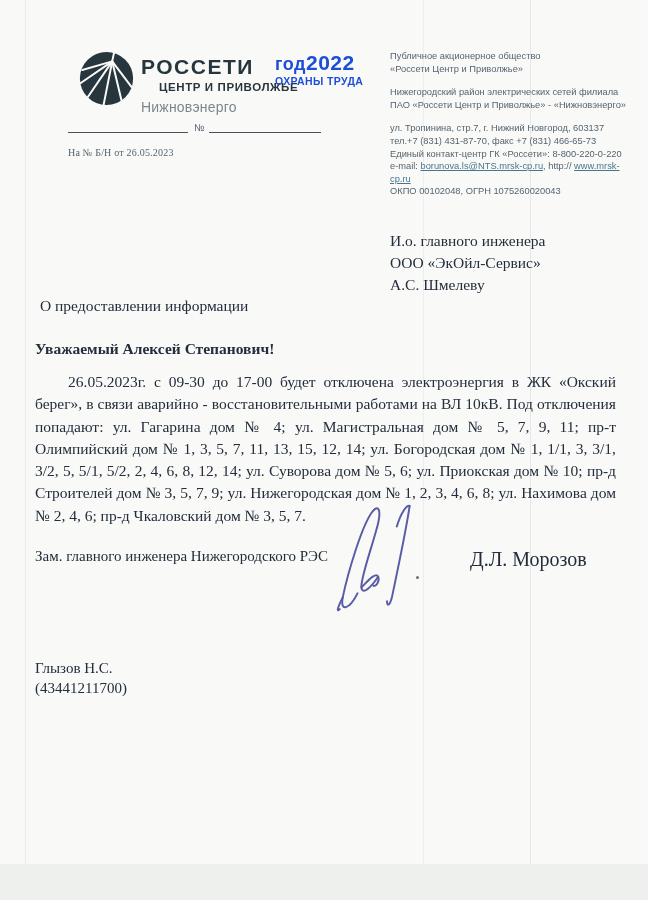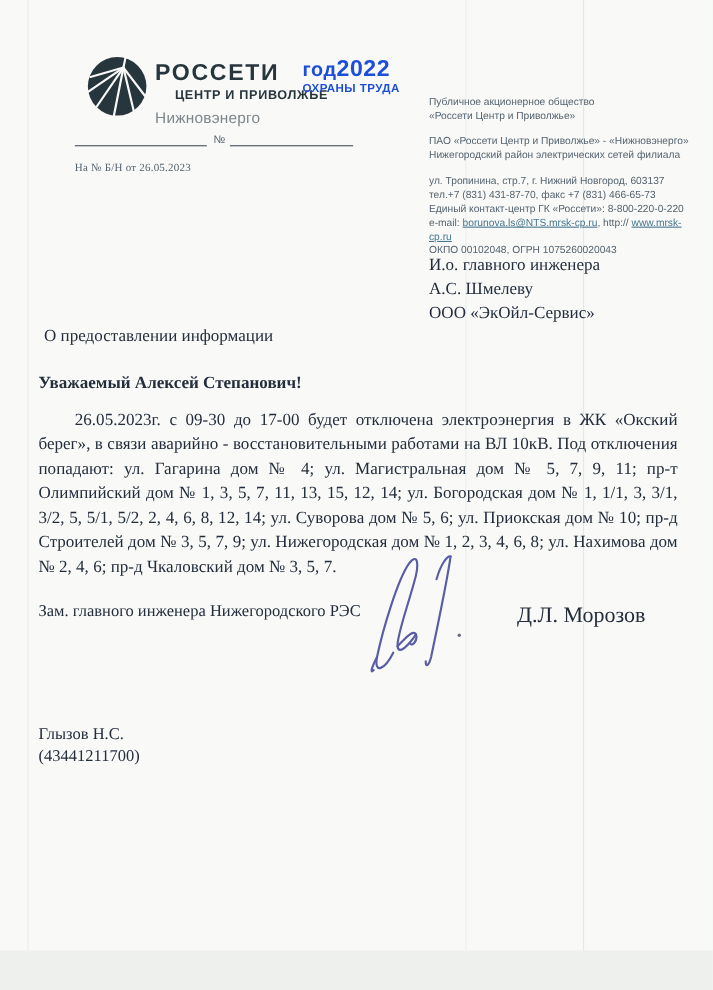--- a/index.html
+++ b/index.html
@@ -27,21 +27,21 @@
   .logo-brand{font-size:21px;font-weight:bold;letter-spacing:1.5px;}
   .logo-division{font-size:11.5px;font-weight:bold;letter-spacing:.6px;margin-top:5px;margin-left:18px;}
   .logo-branch{font-size:14px;color:#7d868c;margin-top:6px;letter-spacing:.2px;}
 
   .year-badge{position:absolute;left:275px;top:52px;color:#1d4ed8;line-height:1;}
   .year-top{font-size:21px;font-weight:bold;letter-spacing:.5px;}
   .year-top .word{font-weight:600;font-size:18px;}
   .year-sub{font-size:10.5px;font-weight:bold;letter-spacing:.4px;margin-top:3px;}
 
   .company{position:absolute;left:390px;top:50px;width:245px;
-    color:#55636f;font-size:9.3px;line-height:12.6px;margin-top:36px;}
+    color:#55636f;font-size:9.3px;line-height:12.6px;}
   .company .block{margin-bottom:11px;}
   .company a{color:#47768e;text-decoration:underline;cursor:pointer;}
 
   .ref-line{position:absolute;left:68px;top:121px;width:260px;color:#55636f;font-size:10px;}
   .blank{display:inline-block;border-bottom:1px solid #46525e;height:11px;vertical-align:bottom;}
   .blank.b1{width:120px;margin-right:6px;}
   .blank.b2{width:112px;margin-left:4px;}
   .reply-ref{position:absolute;left:68px;top:147px;color:#55636f;font-size:10px;letter-spacing:.2px;font-family:Liberation Serif, serif;}
 
   
@@ -96,43 +96,43 @@
     </div>
     <div class="year-sub">ОХРАНЫ ТРУДА</div>
   </div>
 
   <div class="company">
     <div class="block">
       <div>Публичное акционерное общество</div>
       <div>«Россети Центр и Приволжье»</div>
     </div>
     <div class="block">
+      <div>Нижегородский район электрических сетей филиала</div>
       <div>ПАО «Россети Центр и Приволжье» -  «Нижновэнерго»</div>
-      <div>Нижегородский район электрических сетей филиала</div>
     </div>
     <div class="block">
       <div>ул. Тропинина, стр.7, г. Нижний Новгород, 603137</div>
       <div>тел.+7 (831) 431-87-70, факс +7 (831) 466-65-73</div>
       <div>Единый контакт-центр ГК «Россети»: 8-800-220-0-220</div>
       <div>
         <span>e-mail: </span><a>borunova.ls@NTS.mrsk-cp.ru</a><span>, http:// </span><a>www.mrsk-cp.ru</a>
       </div>
       <div>ОКПО 00102048, ОГРН 1075260020043</div>
     </div>
   </div>
 
   <div class="ref-line">
     <span class="blank b1"></span><span>№</span><span class="blank b2"></span>
   </div>
   <div class="reply-ref">На №  Б/Н  от  26.05.2023</div>
 
   <div class="addressee serif">
     <div>И.о. главного инженера</div>
+    <div>ООО «ЭкОйл-Сервис»</div>
     <div>А.С. Шмелеву</div>
-    <div>ООО «ЭкОйл-Сервис»</div>
   </div>
 
   <div class="subject serif">О предоставлении информации</div>
 
   <div class="salutation serif">Уважаемый Алексей Степанович!</div>
 
   <div class="body-text serif">26.05.2023г.  с 09-30 до 17-00  будет отключена электроэнергия в ЖК «Окский берег», в связи аварийно - восстановительными работами на ВЛ 10кВ. Под отключения попадают: ул. Гагарина дом № 4; ул. Магистральная дом № 5, 7, 9, 11; пр-т Олимпийский дом № 1, 3, 5, 7,  11, 13, 15, 12, 14; ул. Богородская дом № 1, 1/1, 3, 3/1, 3/2, 5, 5/1, 5/2, 2, 4, 6, 8, 12, 14; ул. Суворова дом № 5, 6; ул. Приокская дом № 10; пр-д Строителей дом № 3, 5, 7, 9; ул. Нижегородская дом № 1, 2, 3, 4, 6, 8; ул. Нахимова дом № 2, 4, 6; пр-д Чкаловский дом № 3, 5, 7.</div>
 
   <div class="sig-title serif">Зам. главного инженера Нижегородского РЭС</div>
   <div class="sig-mark">

